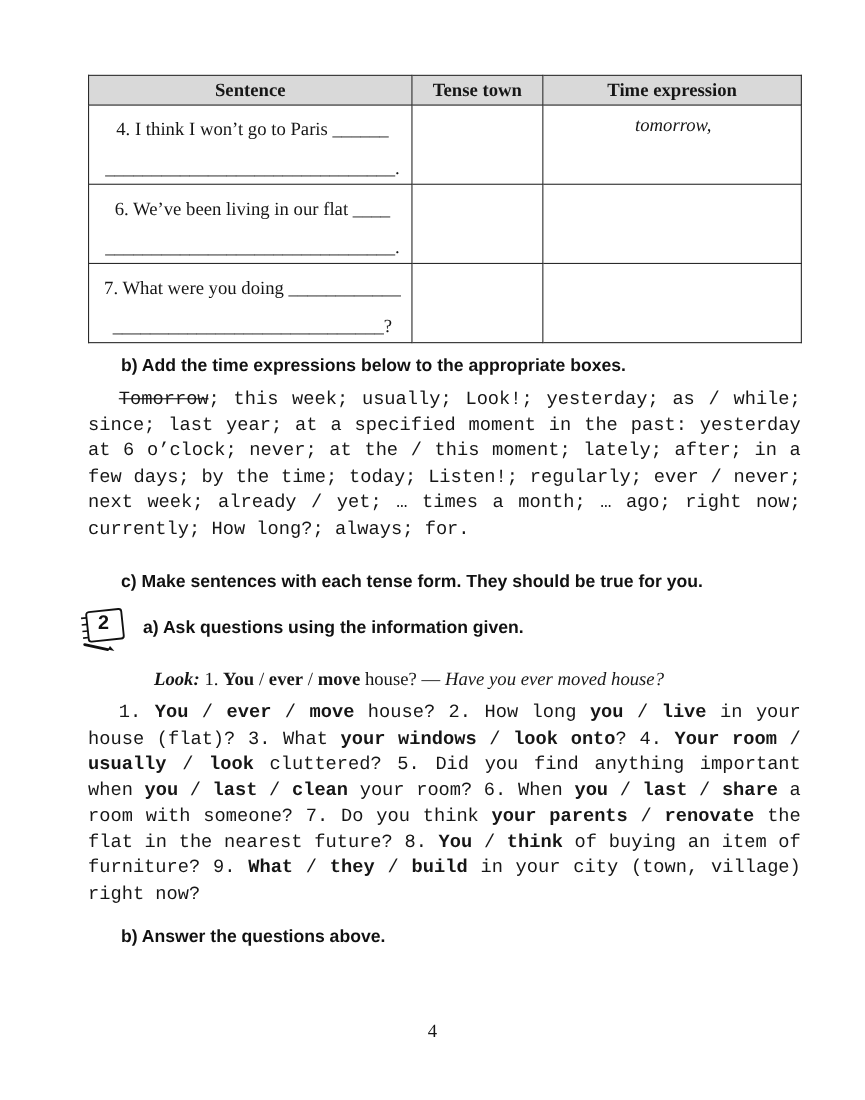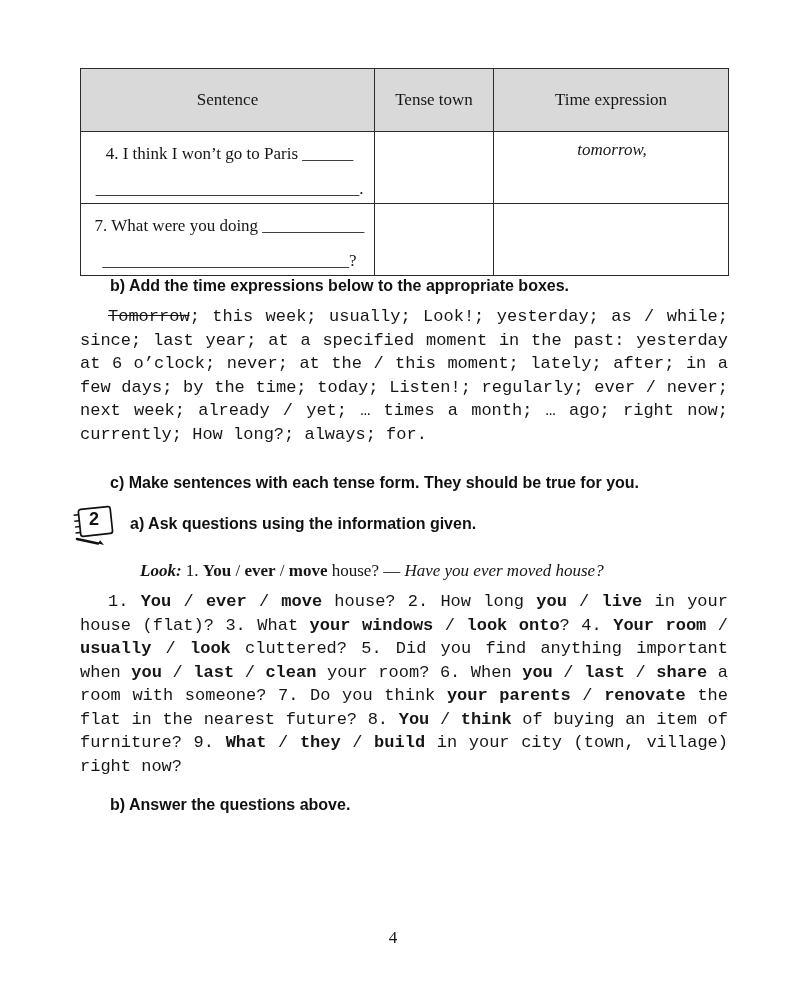--- a/index.html
+++ b/index.html
@@ -28,23 +28,23 @@
     table-layout: fixed;
   }
   .tense-table th, .tense-table td {
     border: 1.4px solid #2b2b2b;
     font-size: 17px;
   }
   .tense-table thead tr { height: 27px; }
   .tense-table tbody tr { height: 71px; text-align: center; }
   .tense-table th {
     background: #d9d9d9;
-    font-weight: normal;
+    font-weight: bold;
     text-align: center;
-    padding: 21px 2px;
+    padding: 3px 2px;
   }
   .cell-sentence {
     vertical-align: top;
     padding: 12px 6px 4px 10px;
     white-space: nowrap;
     overflow: hidden;
   }
   .s-line2 { margin-top: 15px; }
   .cell-tense { vertical-align: top; }
   .cell-time {
@@ -53,21 +53,21 @@
     font-style: italic;
   }
   
   .h-sans {
     font-family: "Liberation Sans", sans-serif;
     font-weight: bold;
     font-size: 16px;
     margin: 0 0 0 30px;
     color: #111;
   }
-  .h-b1 { margin-top: 1px; }
+  .h-b1 { margin-top: 12px; }
   .h-c  { margin-top: 28px; }
   .h-b2 { margin-top: 18px; }
   
   .para {
     text-align: justify;
     text-indent: 28px;
     line-height: 23.5px;
     margin-top: 10px;
     font-family: Liberation Mono, monospace;
   }
@@ -137,20 +137,28 @@
         <tr>
           <td class="cell-sentence">
             <div>4. I think I won’t go to Paris ______</div>
             <div class="s-line2">_______________________________.</div>
           </td>
           <td class="cell-tense"></td>
           <td class="cell-time">tomorrow,</td>
         </tr>
         <tr>
           <td class="cell-sentence">
+            <div>6. We’ve been living in our flat ____</div>
+            <div class="s-line2">_______________________________.</div>
+          </td>
+          <td class="cell-tense"></td>
+          <td class="cell-time"></td>
+        </tr>
+        <tr>
+          <td class="cell-sentence">
             <div>7. What were you doing ____________</div>
             <div class="s-line2">_____________________________?</div>
           </td>
           <td class="cell-tense"></td>
           <td class="cell-time"></td>
         </tr>
       </tbody>
     </table>
 
     <div class="h-sans h-b1">b) Add the time expressions below to the appropriate boxes.</div>

